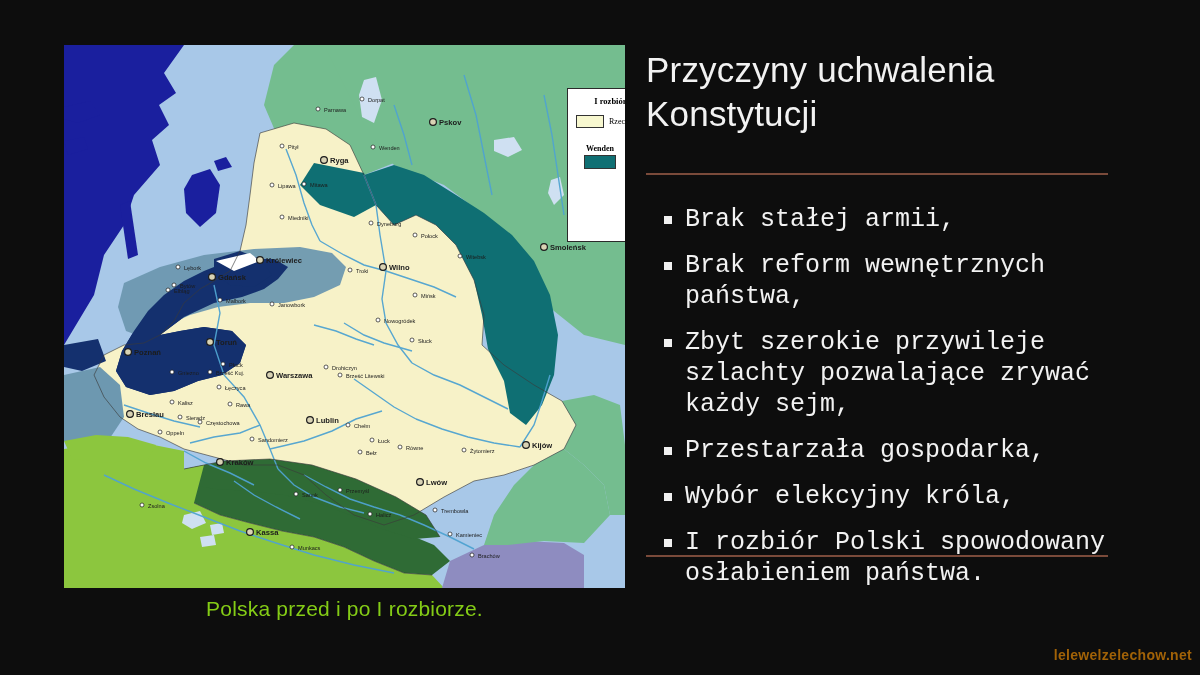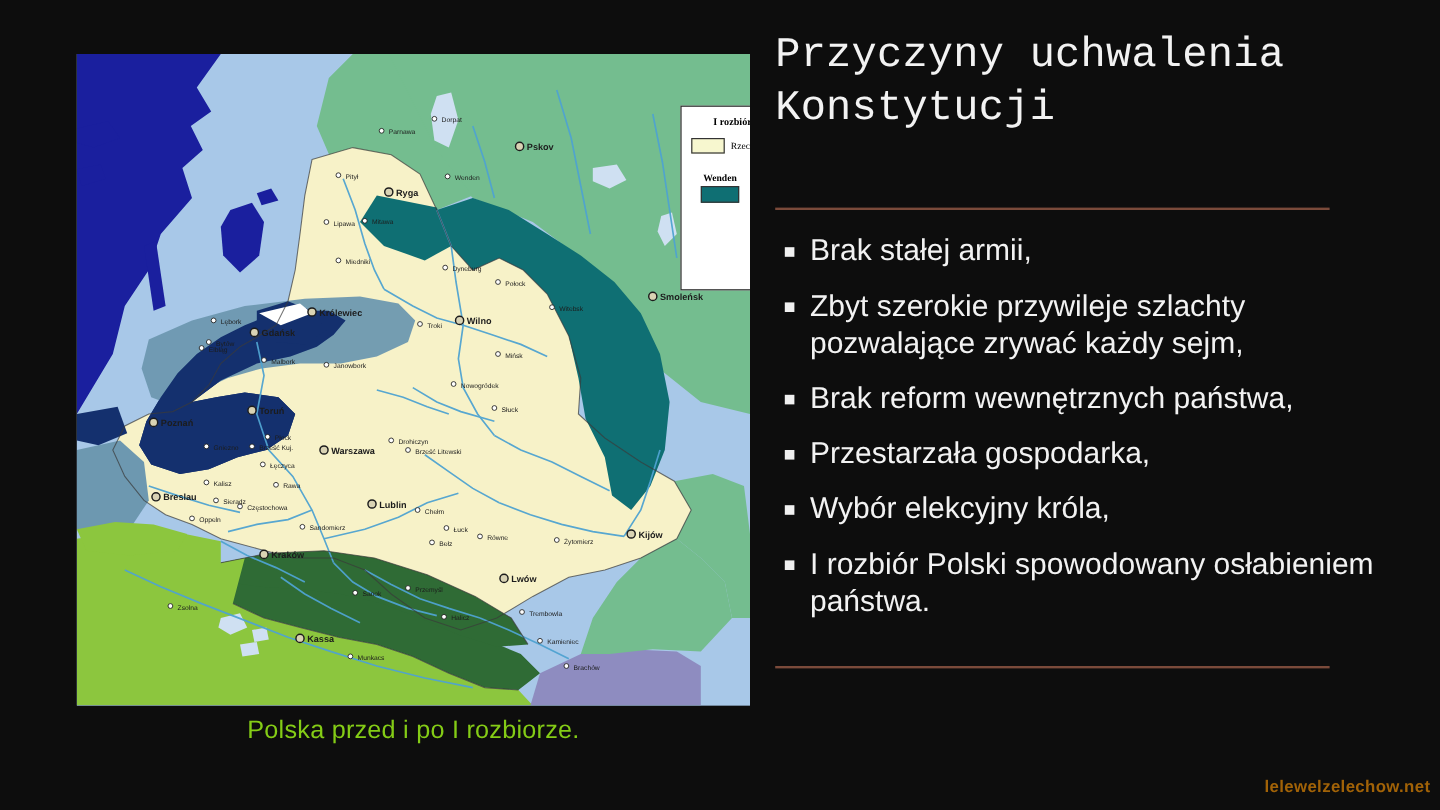--- a/index.html
+++ b/index.html
@@ -19,26 +19,26 @@
           background:#fff;border:1px solid #2b2b2b;overflow:hidden;
           font-family:"Liberation Serif","DejaVu Serif",serif;color:#000;}
   #legend .lg-title{font-size:8.5px;font-weight:bold;text-align:center;margin:7px 0 0;white-space:nowrap;}
   #legend .lg-row{display:flex;align-items:center;gap:5px;margin:9px 0 0 8px;white-space:nowrap;}
   #legend .sw{width:26px;height:11px;border:1px solid #333;flex:none;}
   #legend .lg-lab{font-size:8px;}
   #legend .lg-sub{margin:16px 0 0 18px;font-size:8px;font-weight:bold;}
   #legend .lg-sub-sw{width:30px;height:12px;border:1px solid #333;margin:2px 0 0 16px;}
 
   
-  #panel{position:absolute;left:646px;top:24px;width:494px;font-family:Liberation Mono, monospace;}
+  #panel{position:absolute;left:646px;top:48px;width:494px;}
   #title{color:#f2f2f2;font-size:35px;line-height:44px;font-weight:400;letter-spacing:.2px;}
   .rule{height:2px;background:#7a4a3a;width:462px;}
   #rule-top{position:absolute;left:646px;top:173px;}
   #rule-bottom{position:absolute;left:646px;top:555px;z-index:3;}
-  #bullets{position:absolute;left:646px;top:192px;width:500px;list-style:none;margin:2px;padding:0;}
+  #bullets{position:absolute;left:646px;top:192px;width:500px;list-style:none;margin:12px;padding:0;font-family:Liberation Mono, monospace;}
   #bullets li{position:relative;color:#f2f2f2;font-size:25px;line-height:31px;
               padding:0 0 0 27px;margin:0 0 15px 0;}
   #bullets li .bsq{position:absolute;left:6px;top:12px;width:8px;height:8px;background:#f0f0f0;}
 
   #watermark{position:absolute;right:8px;bottom:12px;color:#a16207;
              font-size:14px;font-weight:bold;letter-spacing:.3px;}
 
   
   .ml{font-family:"Liberation Sans","DejaVu Sans",sans-serif;fill:#1c1c1c;}
   .ml-b{font-weight:bold;}
@@ -321,22 +321,22 @@
     <div id="title">
       <div>Przyczyny uchwalenia</div>
       <div>Konstytucji</div>
     </div>
   </div>
 
   <div class="rule" id="rule-top"></div>
 
   <ul id="bullets">
       <li><span class="bsq"></span><span>Brak stałej armii,</span></li>
+      <li><span class="bsq"></span><span>Brak reform wewnętrznych państwa,</span></li>
       <li><span class="bsq"></span><span>Zbyt szerokie przywileje  szlachty pozwalające zrywać każdy sejm,</span></li>
-      <li><span class="bsq"></span><span>Brak reform wewnętrznych państwa,</span></li>
       <li><span class="bsq"></span><span>Przestarzała gospodarka,</span></li>
       <li><span class="bsq"></span><span>Wybór elekcyjny króla,</span></li>
       <li><span class="bsq"></span><span>I rozbiór Polski spowodowany osłabieniem państwa.</span></li>
     </ul>
 
   <div class="rule" id="rule-bottom"></div>
 
   <div id="watermark">lelewelzelechow.net</div>
 </div>
 

